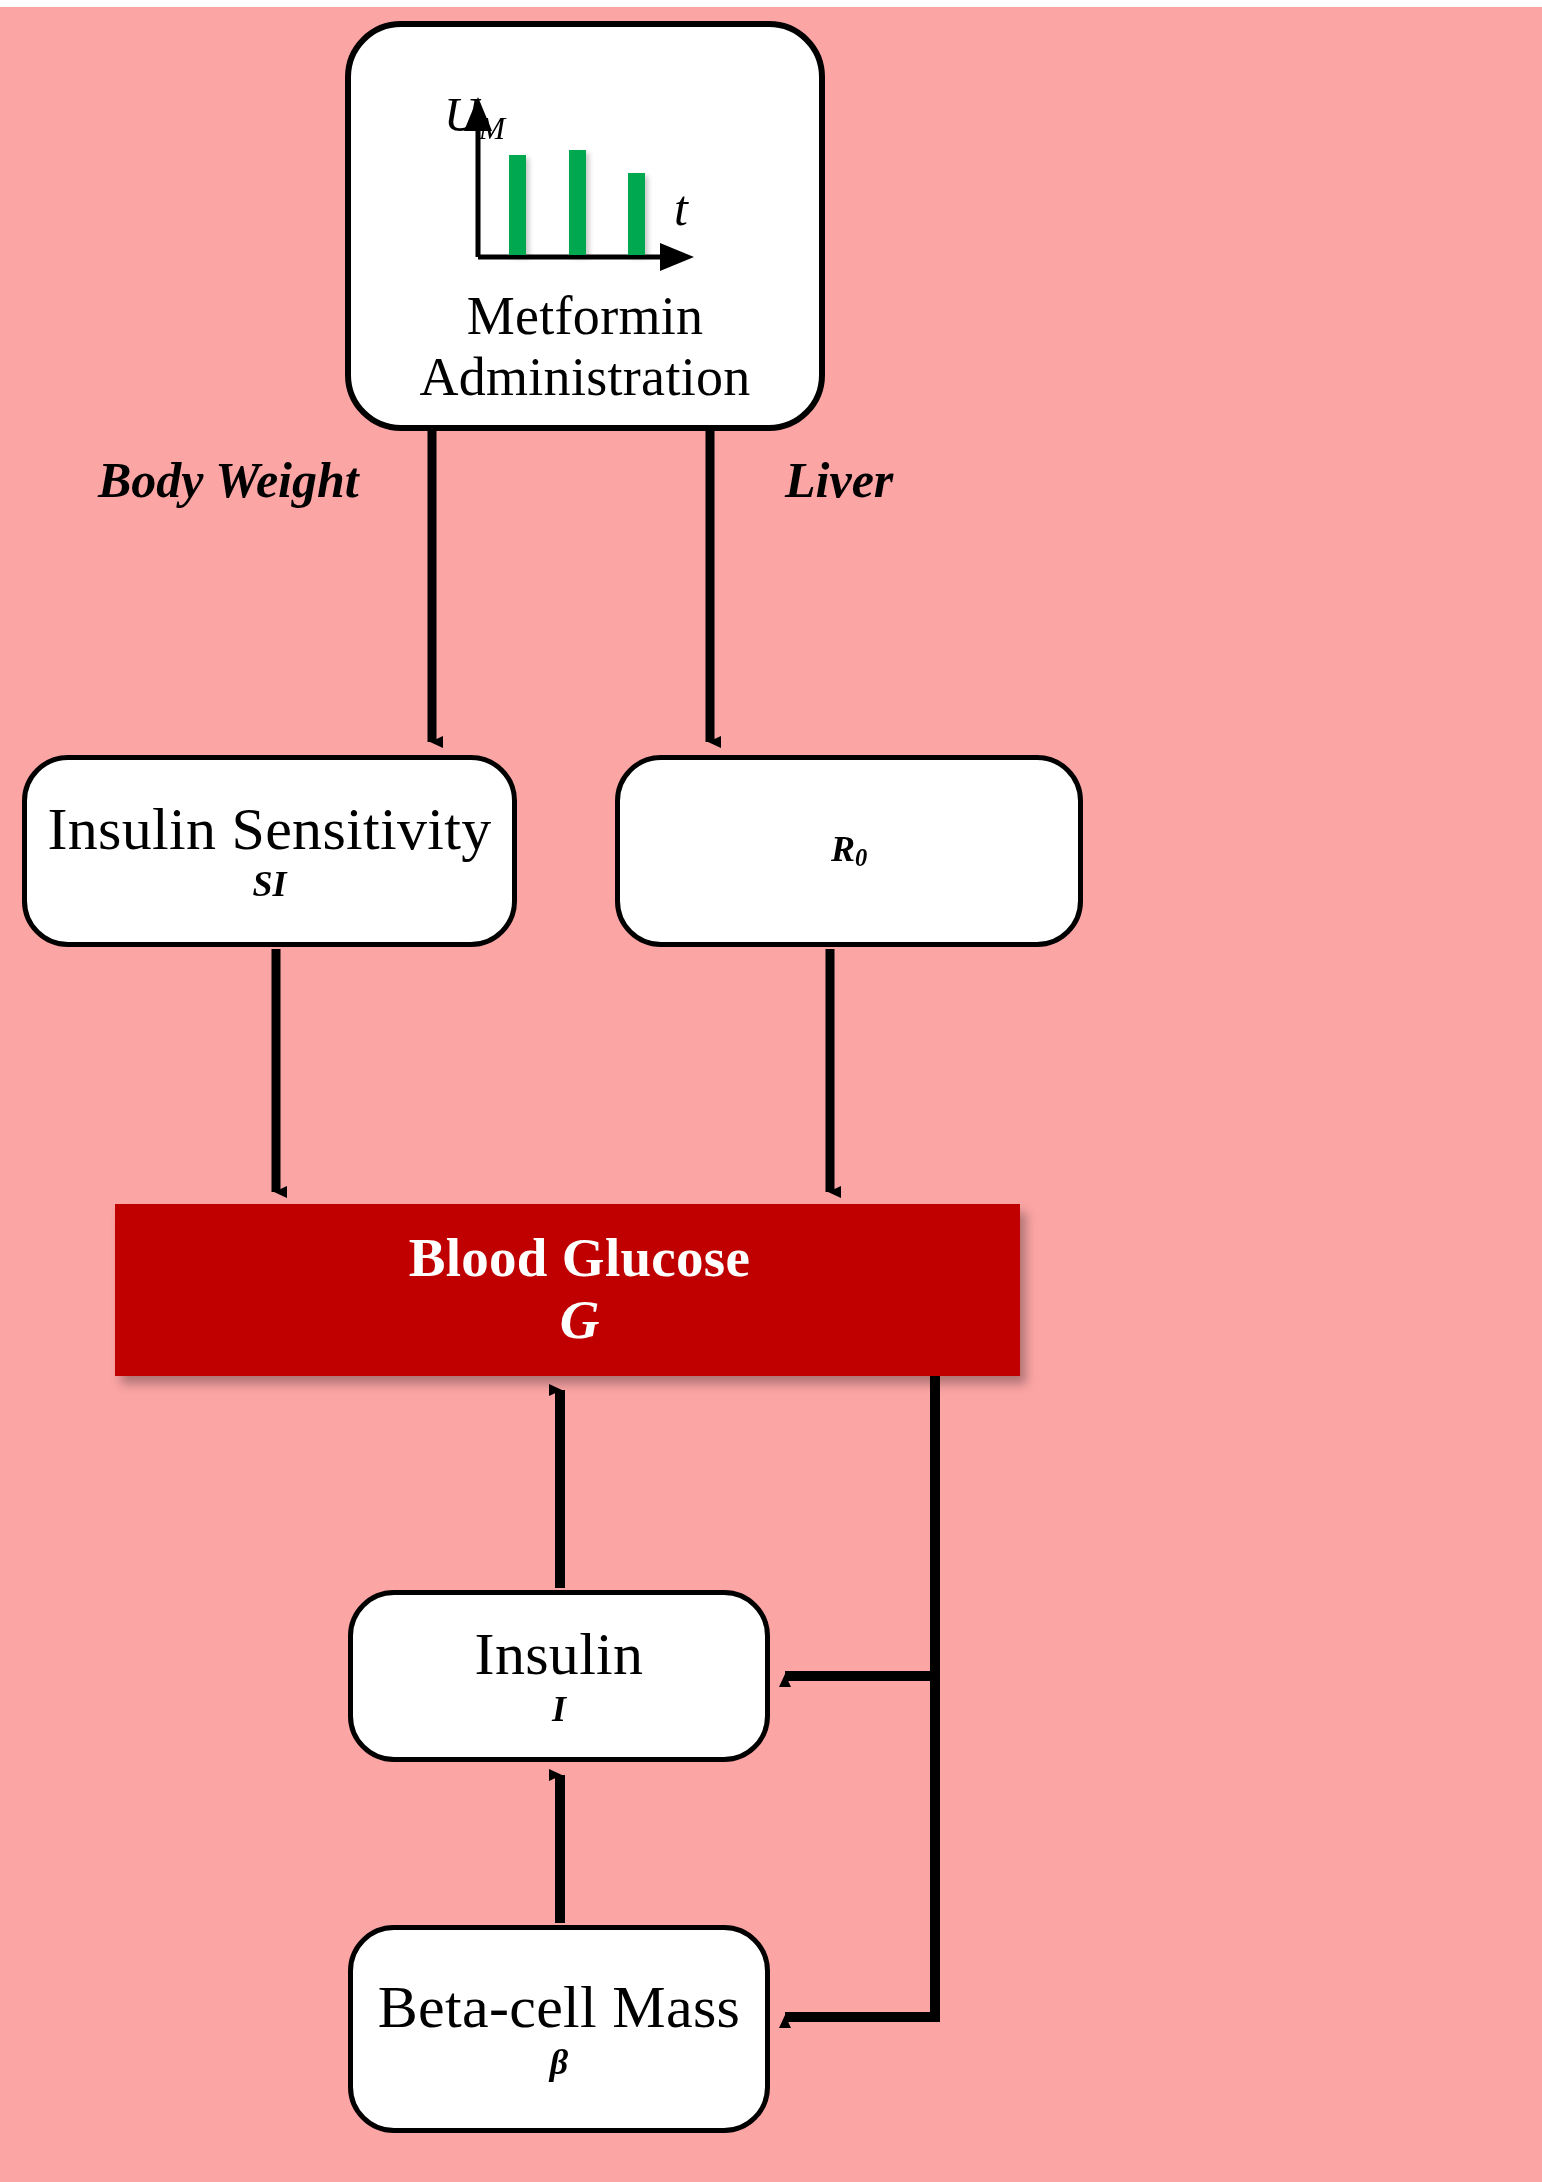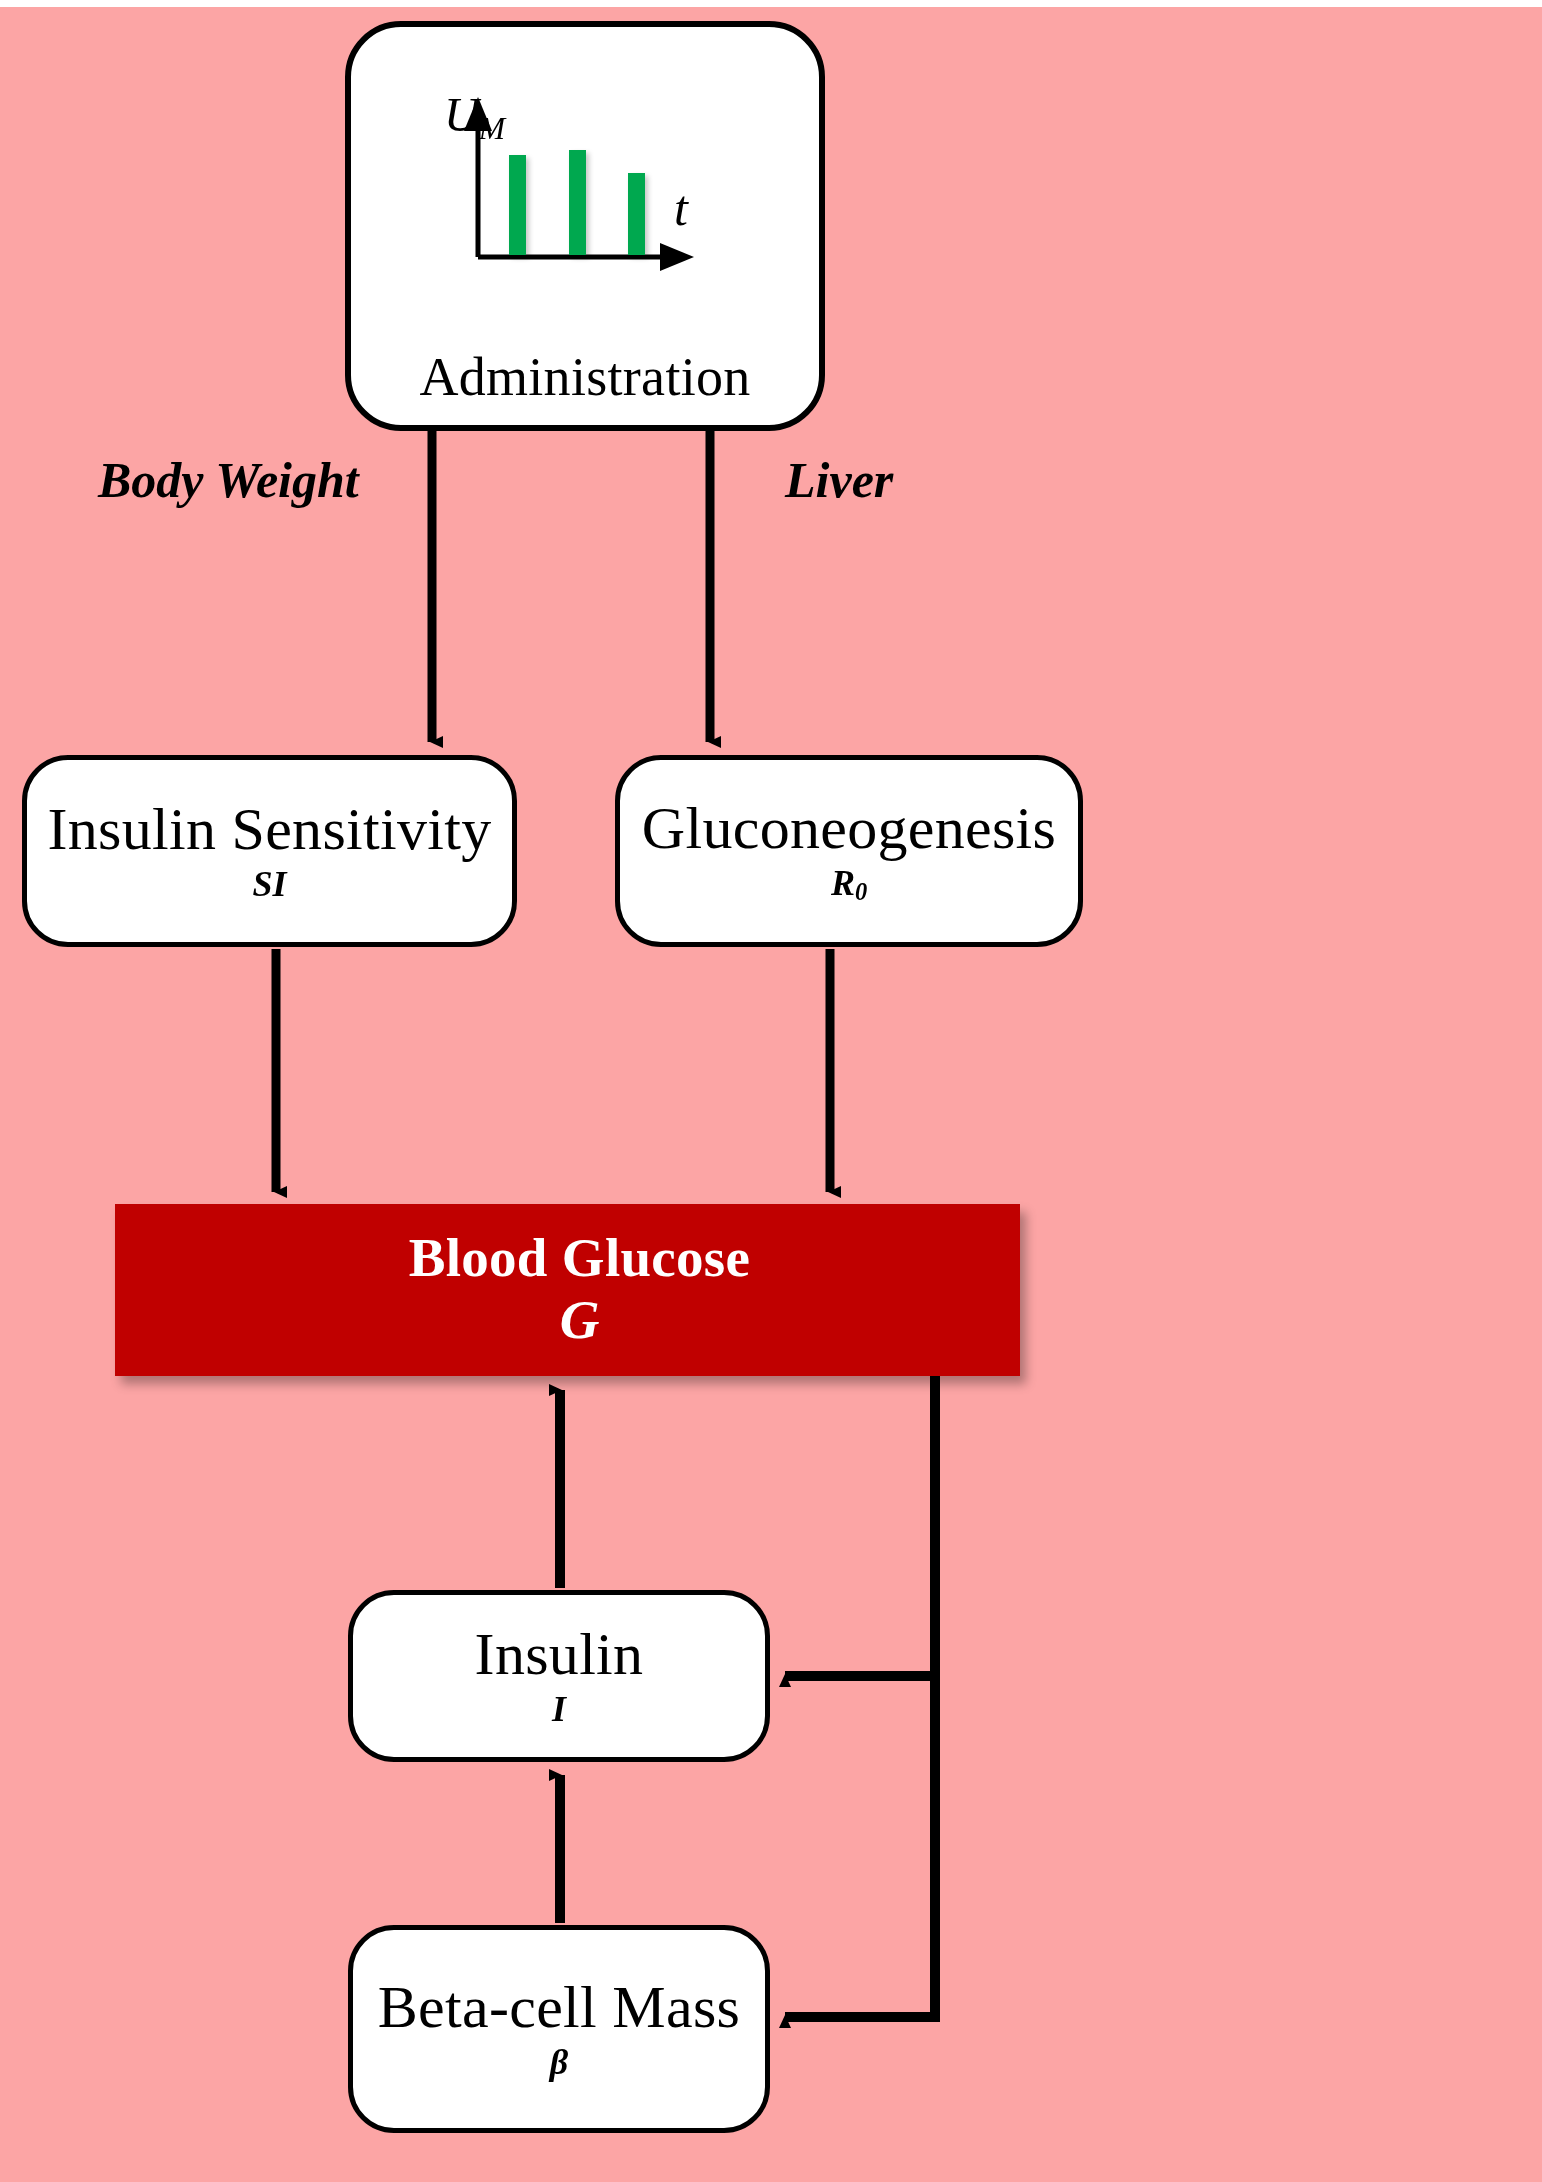--- a/index.html
+++ b/index.html
@@ -217,33 +217,33 @@
       <div class="bar" style="left:103px; top:80px; width:17px; height:100px;"></div>
       <div class="bar" style="left:163px; top:75px; width:17px; height:105px;"></div>
       <div class="bar" style="left:222px; top:98px; width:17px; height:82px;"></div>
 
       <div class="axis-label" id="label-um">
         <span>U</span><sub>M</sub>
       </div>
       <div class="axis-label" id="label-t">t</div>
     </div>
 
+    <div class="line1">Metformin</div>
     <div class="line1">Administration</div>
   </div>
 
   <div class="edge-label" id="edge-label-body-weight">Body Weight</div>
   <div class="edge-label" id="edge-label-liver">Liver</div>
 
   <div class="node" id="box-insulin-sensitivity">
     <div class="line1">Insulin Sensitivity</div>
     <div class="sym">SI</div>
   </div>
 
   <div class="node" id="box-gluconeogenesis">
-    <div class="line1">Gluconeogenesis</div>
     <div class="sym">
       <span>R</span><sub>0</sub>
     </div>
   </div>
 
   <div class="node" id="box-blood-glucose">
     <div class="line1">Blood Glucose</div>
     <div class="sym">G</div>
   </div>
 

